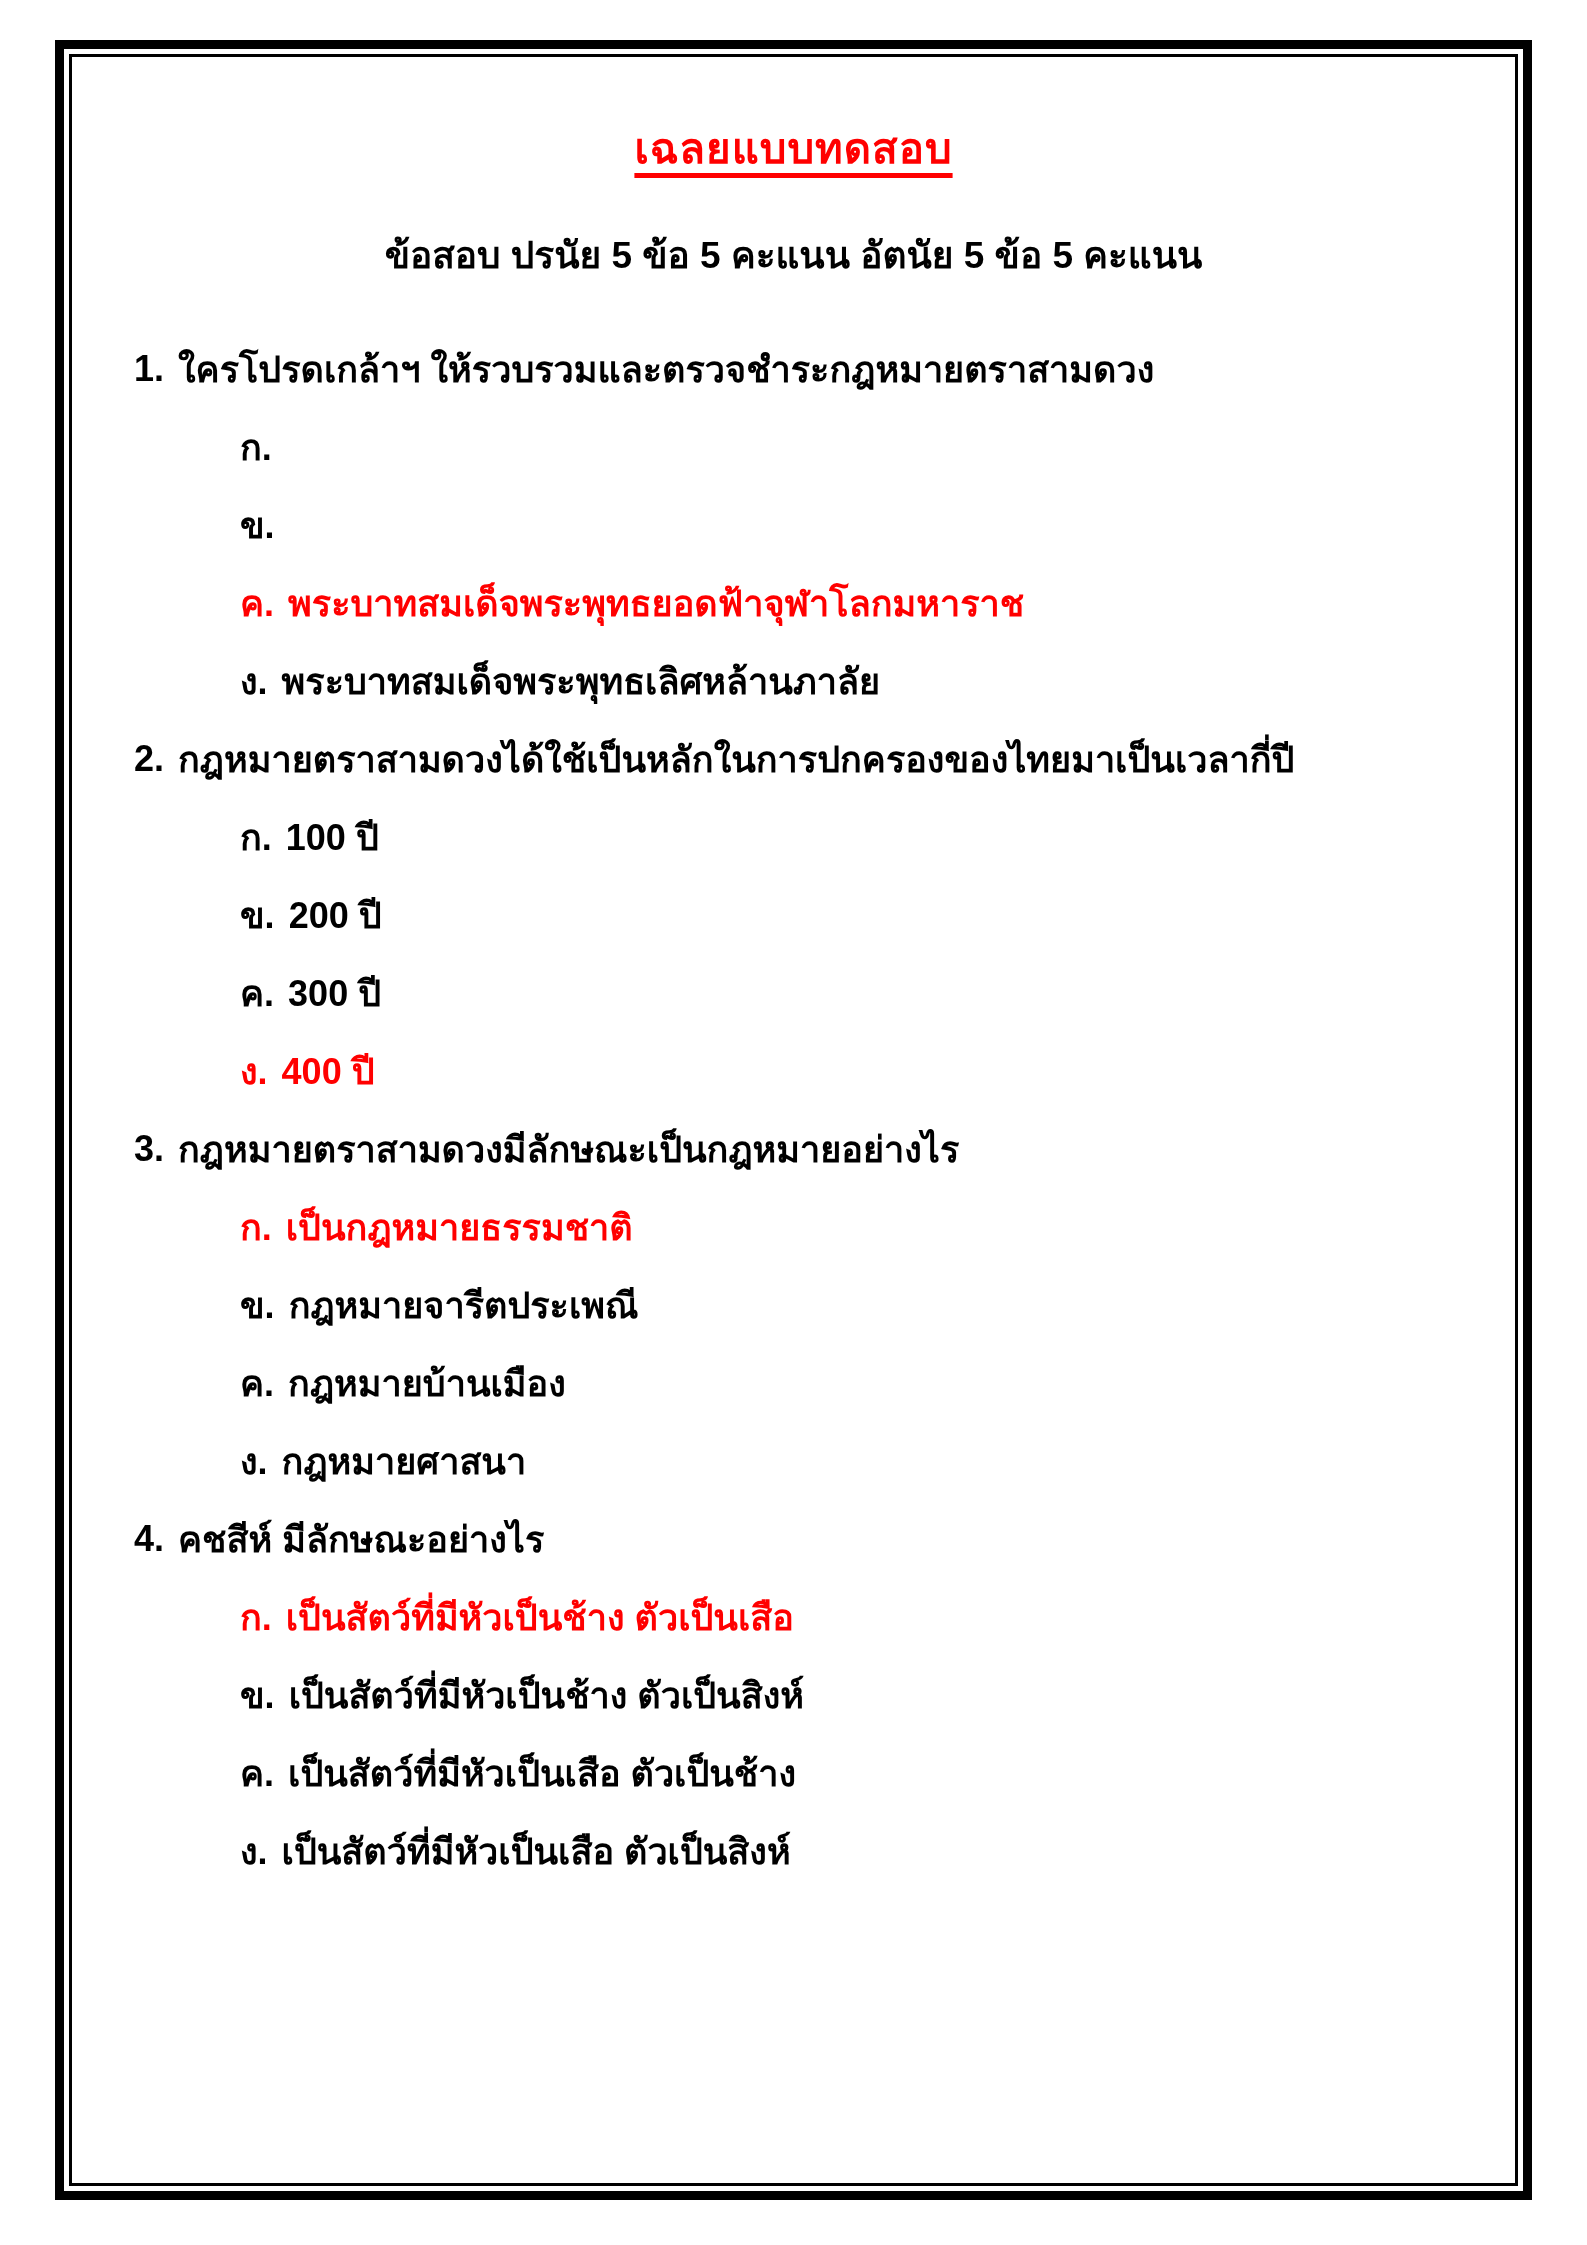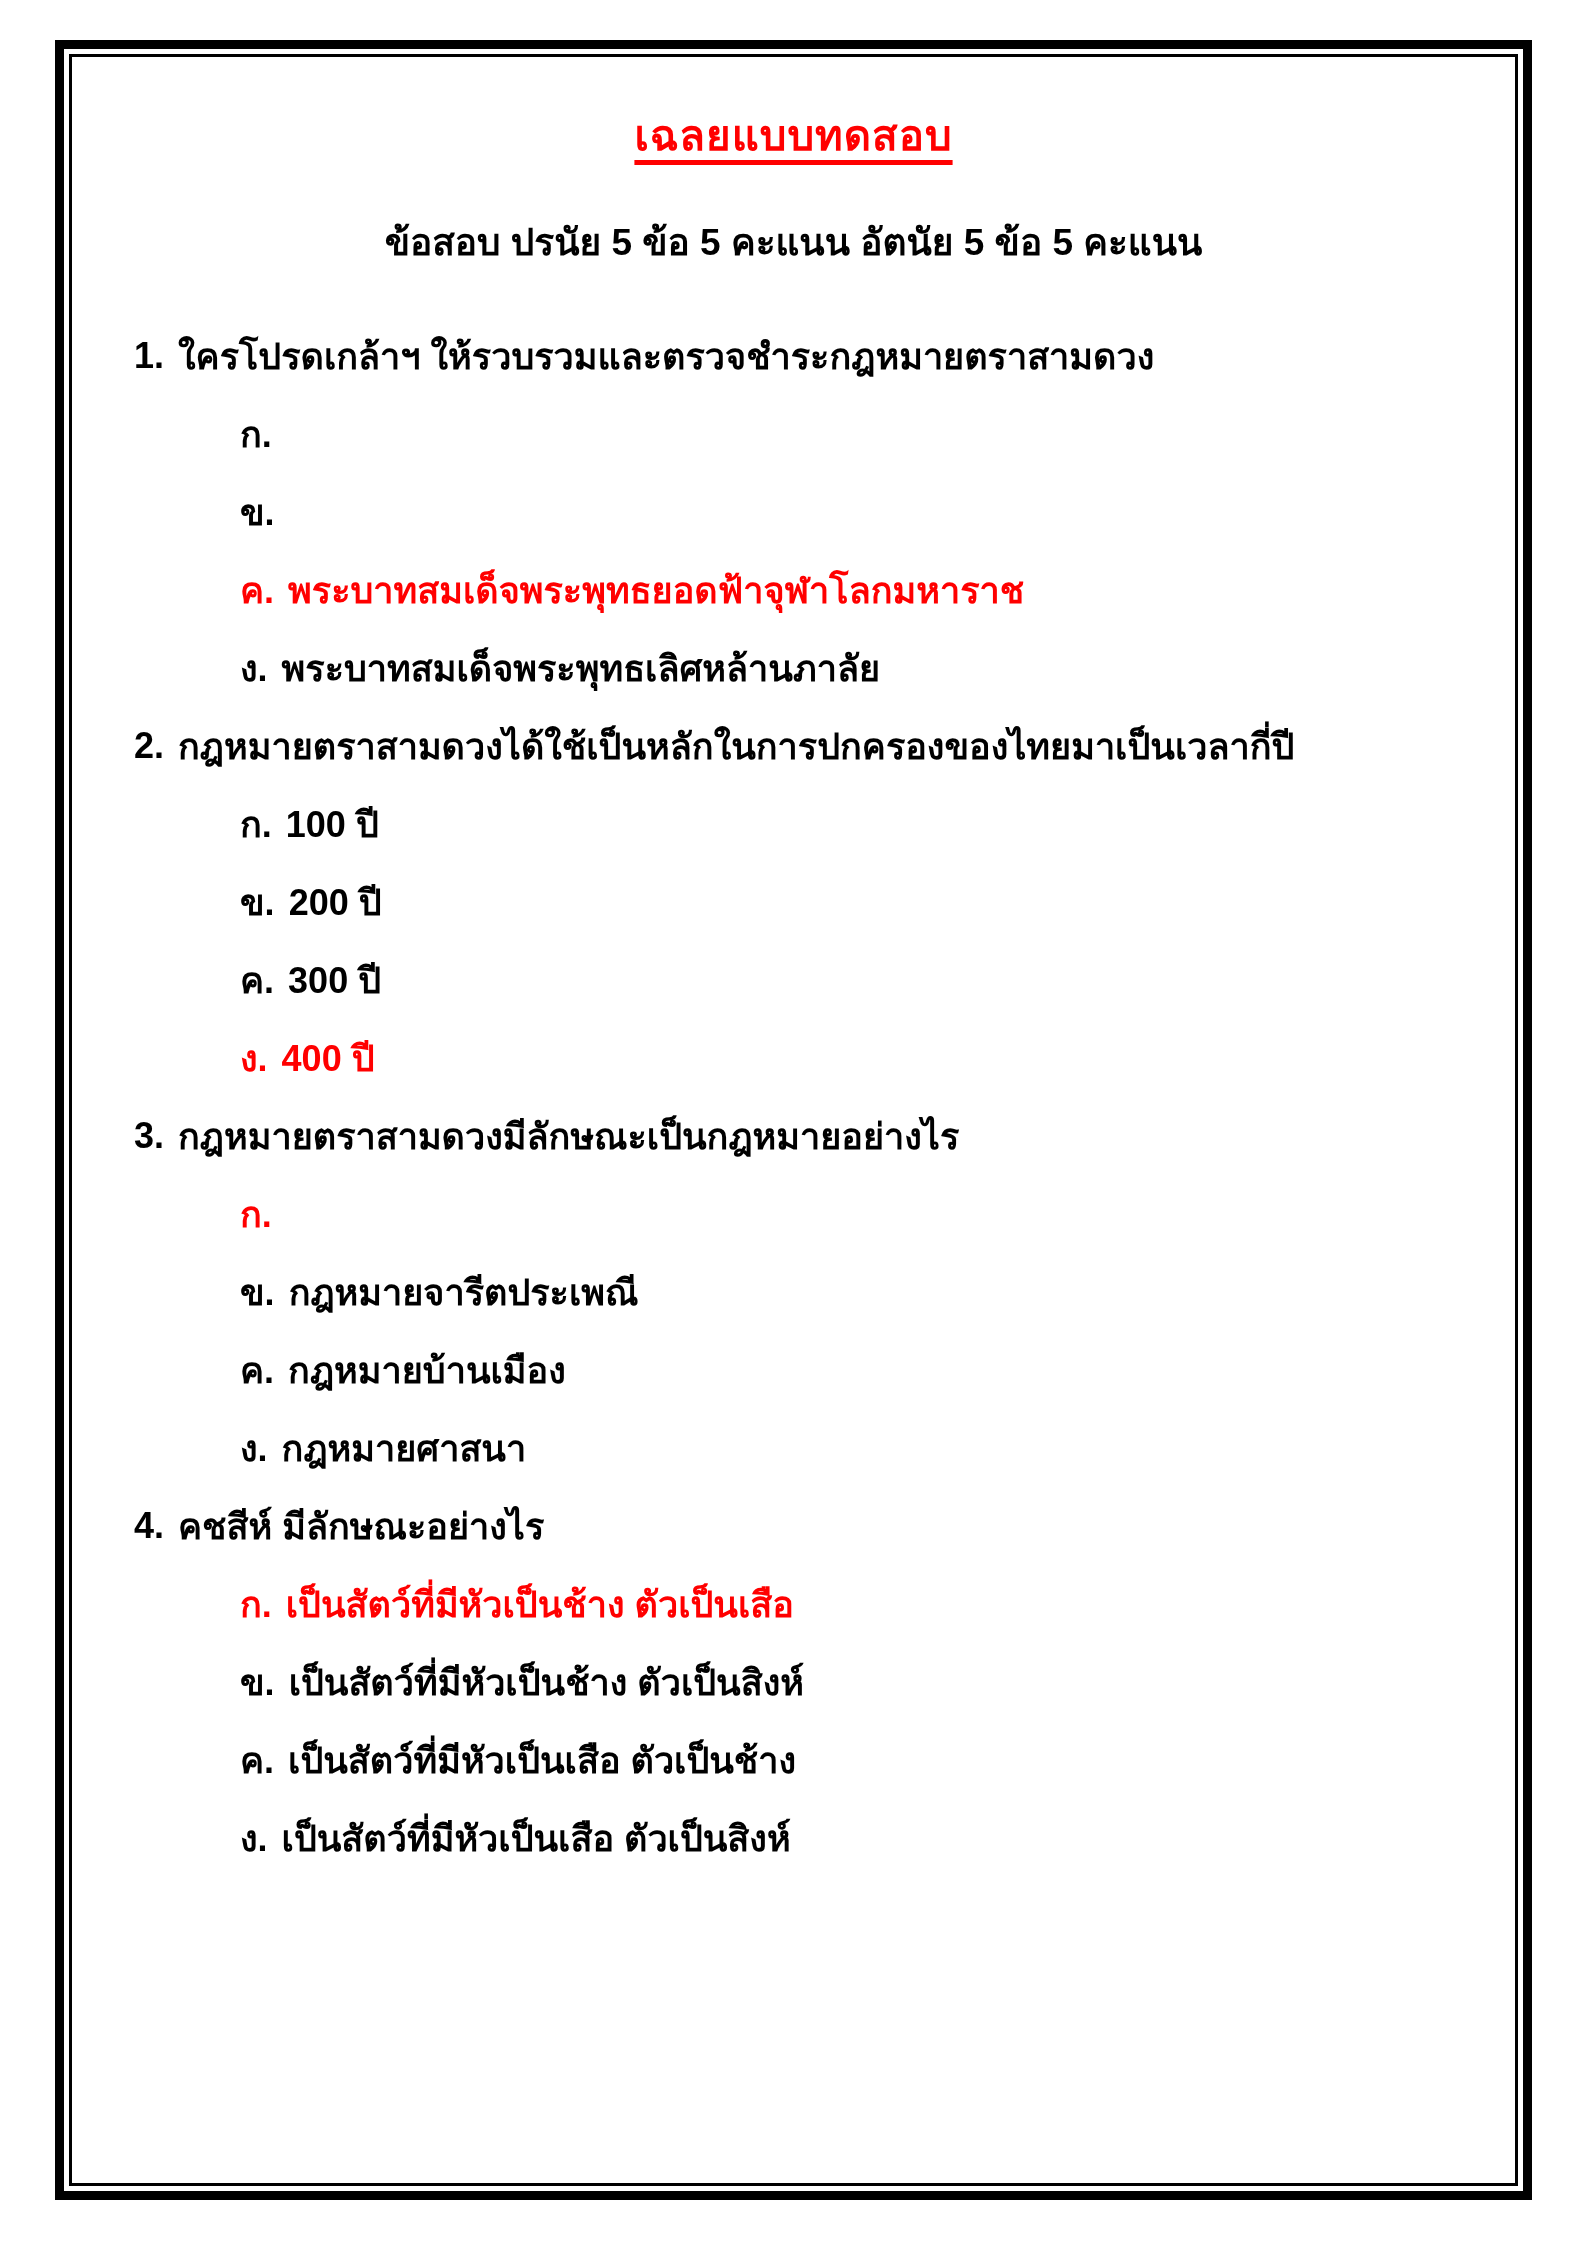--- a/index.html
+++ b/index.html
@@ -25,21 +25,21 @@
     box-sizing: border-box;
     border: 9px solid #000;
     padding: 5px;
     background: #ffffff;
   }
   .page-inner {
     width: 100%;
     height: 100%;
     box-sizing: border-box;
     border: 3px solid #000;
-    padding-top: 45px;
+    padding-top: 58px;
     overflow: hidden;
   }
   .doc-title {
     text-align: center;
     font-size: 42px;
     font-weight: bold;
     color: var(--accent);
     text-decoration: underline;
     text-decoration-thickness: 5px;
     text-underline-offset: 10px;
@@ -130,20 +130,21 @@
             <span class="opt-text">400 ปี</span>
           </div>
         </div>
         <div class="question-block">
           <div class="q-line">
             <span class="q-number">3.</span>
             <span class="q-text">กฎหมายตราสามดวงมีลักษณะเป็นกฎหมายอย่างไร</span>
           </div>
           <div class="option-row correct">
             <span class="opt-label">ก.</span>
+            <span class="opt-text">เป็นกฎหมายธรรมชาติ</span>
           </div>
           <div class="option-row">
             <span class="opt-label">ข.</span>
             <span class="opt-text">กฎหมายจารีตประเพณี</span>
           </div>
           <div class="option-row">
             <span class="opt-label">ค.</span>
             <span class="opt-text">กฎหมายบ้านเมือง</span>
           </div>
           <div class="option-row">

